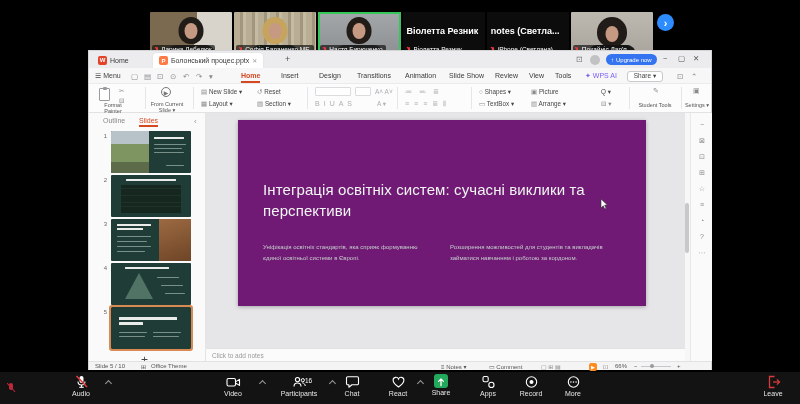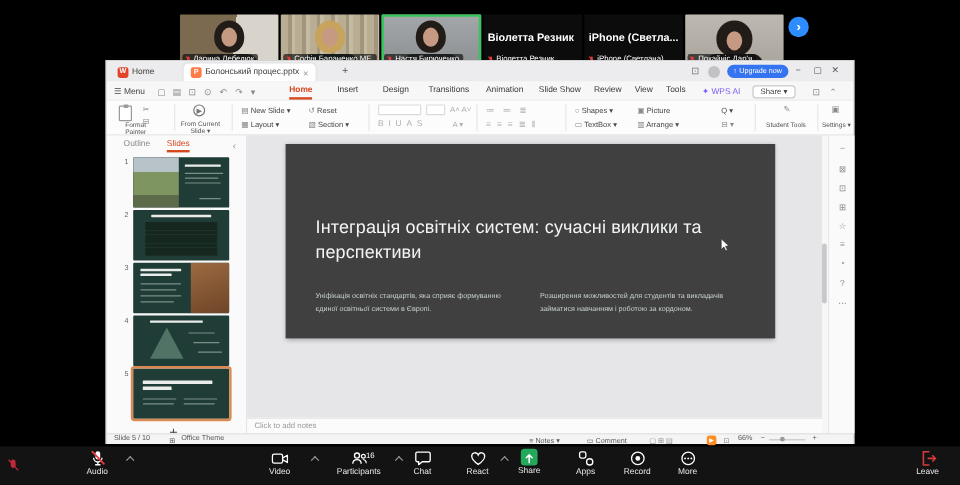--- a/index.html
+++ b/index.html
@@ -69,21 +69,21 @@
   #sp-slides{position:absolute;left:50px;top:4px;font-size:7px;color:#d6481f;border-bottom:2px solid #d6481f;padding-bottom:1px;cursor:pointer}
   #sp-collapse{position:absolute;left:105px;top:4px;font-size:8px;color:#999;cursor:pointer}
   .thumb{position:absolute;left:22px;width:80px;height:42px;background:#203c36;border-radius:1px;cursor:pointer;overflow:hidden}
   .thumb.sel{outline:2px solid #d98a52;outline-offset:0}
   .tnum{position:absolute;left:10px;width:8px;text-align:right;font-size:6px;color:#666}
   .bar{position:absolute;background:#e9ece9;border-radius:.5px}
   .fline{position:absolute;background:#9fb3ac;height:1px;border-radius:.5px;opacity:.7}
   #add-slide{position:absolute;left:52px;top:240px;font-size:12px;color:#444;cursor:pointer}
 
   #canvas{position:absolute;left:117px;top:62px;width:479px;height:235px;background:#e6e6e9}
-  #slide{position:absolute;left:32px;top:7px;width:408px;height:162px;background:#404040;box-shadow:0 1px 4px rgba(0,0,0,.28)}
+  #slide{position:absolute;left:32px;top:7px;width:408px;height:186px;background:#701a75;box-shadow:0 1px 4px rgba(0,0,0,.28)}
   #slide-title{position:absolute;left:25px;top:60px;width:338px;font-size:15px;line-height:1.38;color:#f2f5f3;letter-spacing:.1px;cursor:text}
   .slide-col{position:absolute;top:122px;width:172px;font-size:6px;line-height:1.75;color:#c4cfca;cursor:text}
   #vscroll{position:absolute;left:596px;top:152px;width:4px;height:50px;background:#c8c8cb;border-radius:2px}
   #rail{position:absolute;left:601px;top:62px;width:22px;height:248px;background:#fafafa;border-left:1px solid #e8e8ea}
   .rail-ic{position:absolute;left:0;width:22px;text-align:center;font-size:7px;color:#8a8a8c;cursor:pointer}
 
   #notesbar{position:absolute;left:117px;top:297px;width:479px;height:13px;background:#fbfbfc;border-top:1px solid #e3e3e5}
   #notes-ph{position:absolute;left:6px;top:3px;font-size:6.5px;color:#9a9a9c;cursor:text}
 
   #statusbar{position:absolute;left:0;top:310px;width:622px;height:9px;background:#f4f4f5;border-top:1px solid #e2e2e4;font-size:6px;color:#555}
@@ -139,21 +139,21 @@
     </div>
   </div>
   <div class="tile">
     <div class="blacktile-name">Віолетта Резник</div>
     <div class="nlabel">
       <span class="minimic"></span>
       <span>Віолетта Резник</span>
     </div>
   </div>
   <div class="tile">
-    <div class="blacktile-name">iPhone  (Светла...</div>
+    <div class="blacktile-name">notes  (Светла...</div>
     <div class="nlabel">
       <span class="minimic"></span>
       <span>iPhone (Светлана)</span>
     </div>
   </div>
   <div class="tile bg6">
     <div class="head" style="width:30px;height:30px"></div>
     <div class="face" style="top:14px"></div>
     <div class="torso" style="background:#1e1b1a"></div>
     <div class="nlabel">

